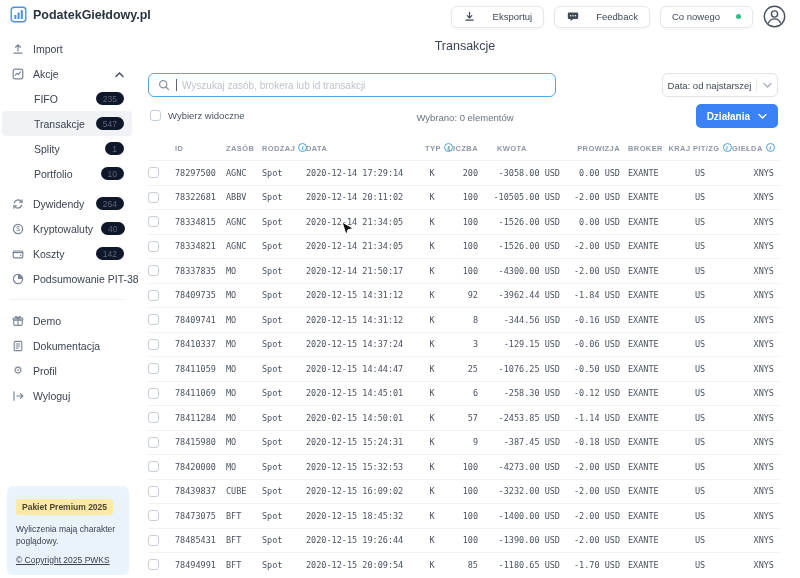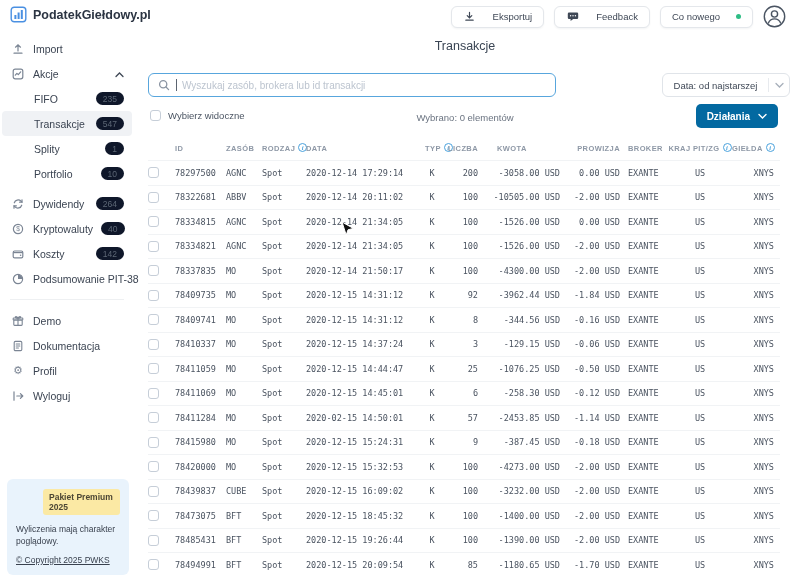--- a/index.html
+++ b/index.html
@@ -23,48 +23,48 @@
   .nav-item .lbl { flex:1; white-space:nowrap; }
   .nav-sub { padding-left:32px; }
   .nav-item.active { background:#f0f2f5; }
   .badge { background:#0f172a; color:#5d6876; font-size:8.5px; padding:1.5px 7px; border-radius:9px; }
   .icn { width:14px; height:14px; display:flex; align-items:center; justify-content:center; color:#7b8594; flex:0 0 14px; }
   .chev { color:#3f4856; }
   .side-divider { height:1px; background:#eef0f2; margin:8px 10px; }
   .premium { position:absolute; left:7px; right:5px; bottom:3px; background:#e9f3fc;
              border-radius:6px; padding:10px 9px 8px; }
   .chip { display:inline-block; background:#fbe9a4; border-radius:3px; padding:3px 6px;
-          font-size:8.5px; font-weight:700; color:#4c4634;margin-left:27px; }
+          font-size:8.5px; font-weight:700; color:#4c4634; }
   .premium-note { font-size:8.5px; color:#39414e; margin-top:8px; line-height:1.5; }
   .premium-copy { font-size:8.5px; color:#39414e; text-decoration:underline; margin-top:7px;
                   display:inline-block; cursor:pointer; }
 
   
   .main-title { position:absolute; left:140px; right:10px; top:39px; text-align:center;
                 font-size:12.5px; font-weight:500; color:#3a4554; }
 
   .search-wrap { position:absolute; left:148px; top:73px; width:408px; height:24px;
                  border:1.5px solid #58a6dd; border-radius:6px; display:flex; align-items:center;
                  padding:0 8px; gap:5px; background:#fff; }
   .search-ph { font-size:10px; color:#bcc4cf; }
   .caret { width:1px; height:12px; background:#5b6470; }
 
-  .sort-dd { position:absolute; left:662px; top:73px; width:128px; height:24px;
+  .sort-dd { position:absolute; left:662px; top:73px; width:116px; height:24px;
              border:1px solid #e0e4e9; border-radius:6px; display:flex; align-items:center;
              font-size:9.5px; color:#3f4856; background:#fff; cursor:pointer; }
   .sort-label { flex:1; text-align:center; white-space:nowrap; }
   .sort-sep { width:1px; height:14px; background:#e7eaee; }
   .sort-chev { width:20px; display:flex; justify-content:center; color:#a7afba; }
 
   .select-visible { position:absolute; left:150px; top:110px; display:flex; gap:7px;
                     align-items:flex-end; font-size:9.5px; color:#4a5462; cursor:pointer; }
   .cb { width:11px; height:11px; border:1px solid #c6ced8; border-radius:3px; background:#fff; flex:0 0 11px; }
   .selected-info { position:absolute; left:340px; top:112px; width:250px; text-align:center;
                    font-size:9.5px; color:#6a7380; }
-  .actions-btn { position:absolute; right:22px; top:104px; height:24px; background:#0369a1;
+  .actions-btn { position:absolute; right:22px; top:104px; height:24px; background:#3b82f6;
                  color:#fff; border-radius:5px; display:flex; align-items:center; gap:8px;
                  padding:0 11px; font-size:10px; font-weight:600; cursor:pointer; }
 
   
   .table { position:absolute; left:148px; top:136px; width:632px; }
   .thead, .trow { display:grid;
     grid-template-columns:16px 58px 38px 46px 112px 28px 36px 84px 56px 46px 64px 48px;
     align-items:center; }
   .thead { height:24px; font-size:7.5px; font-weight:700; color:#8e98a6; letter-spacing:.4px; }
   .trow { height:24.5px; border-top:1px solid #f1f3f5;

